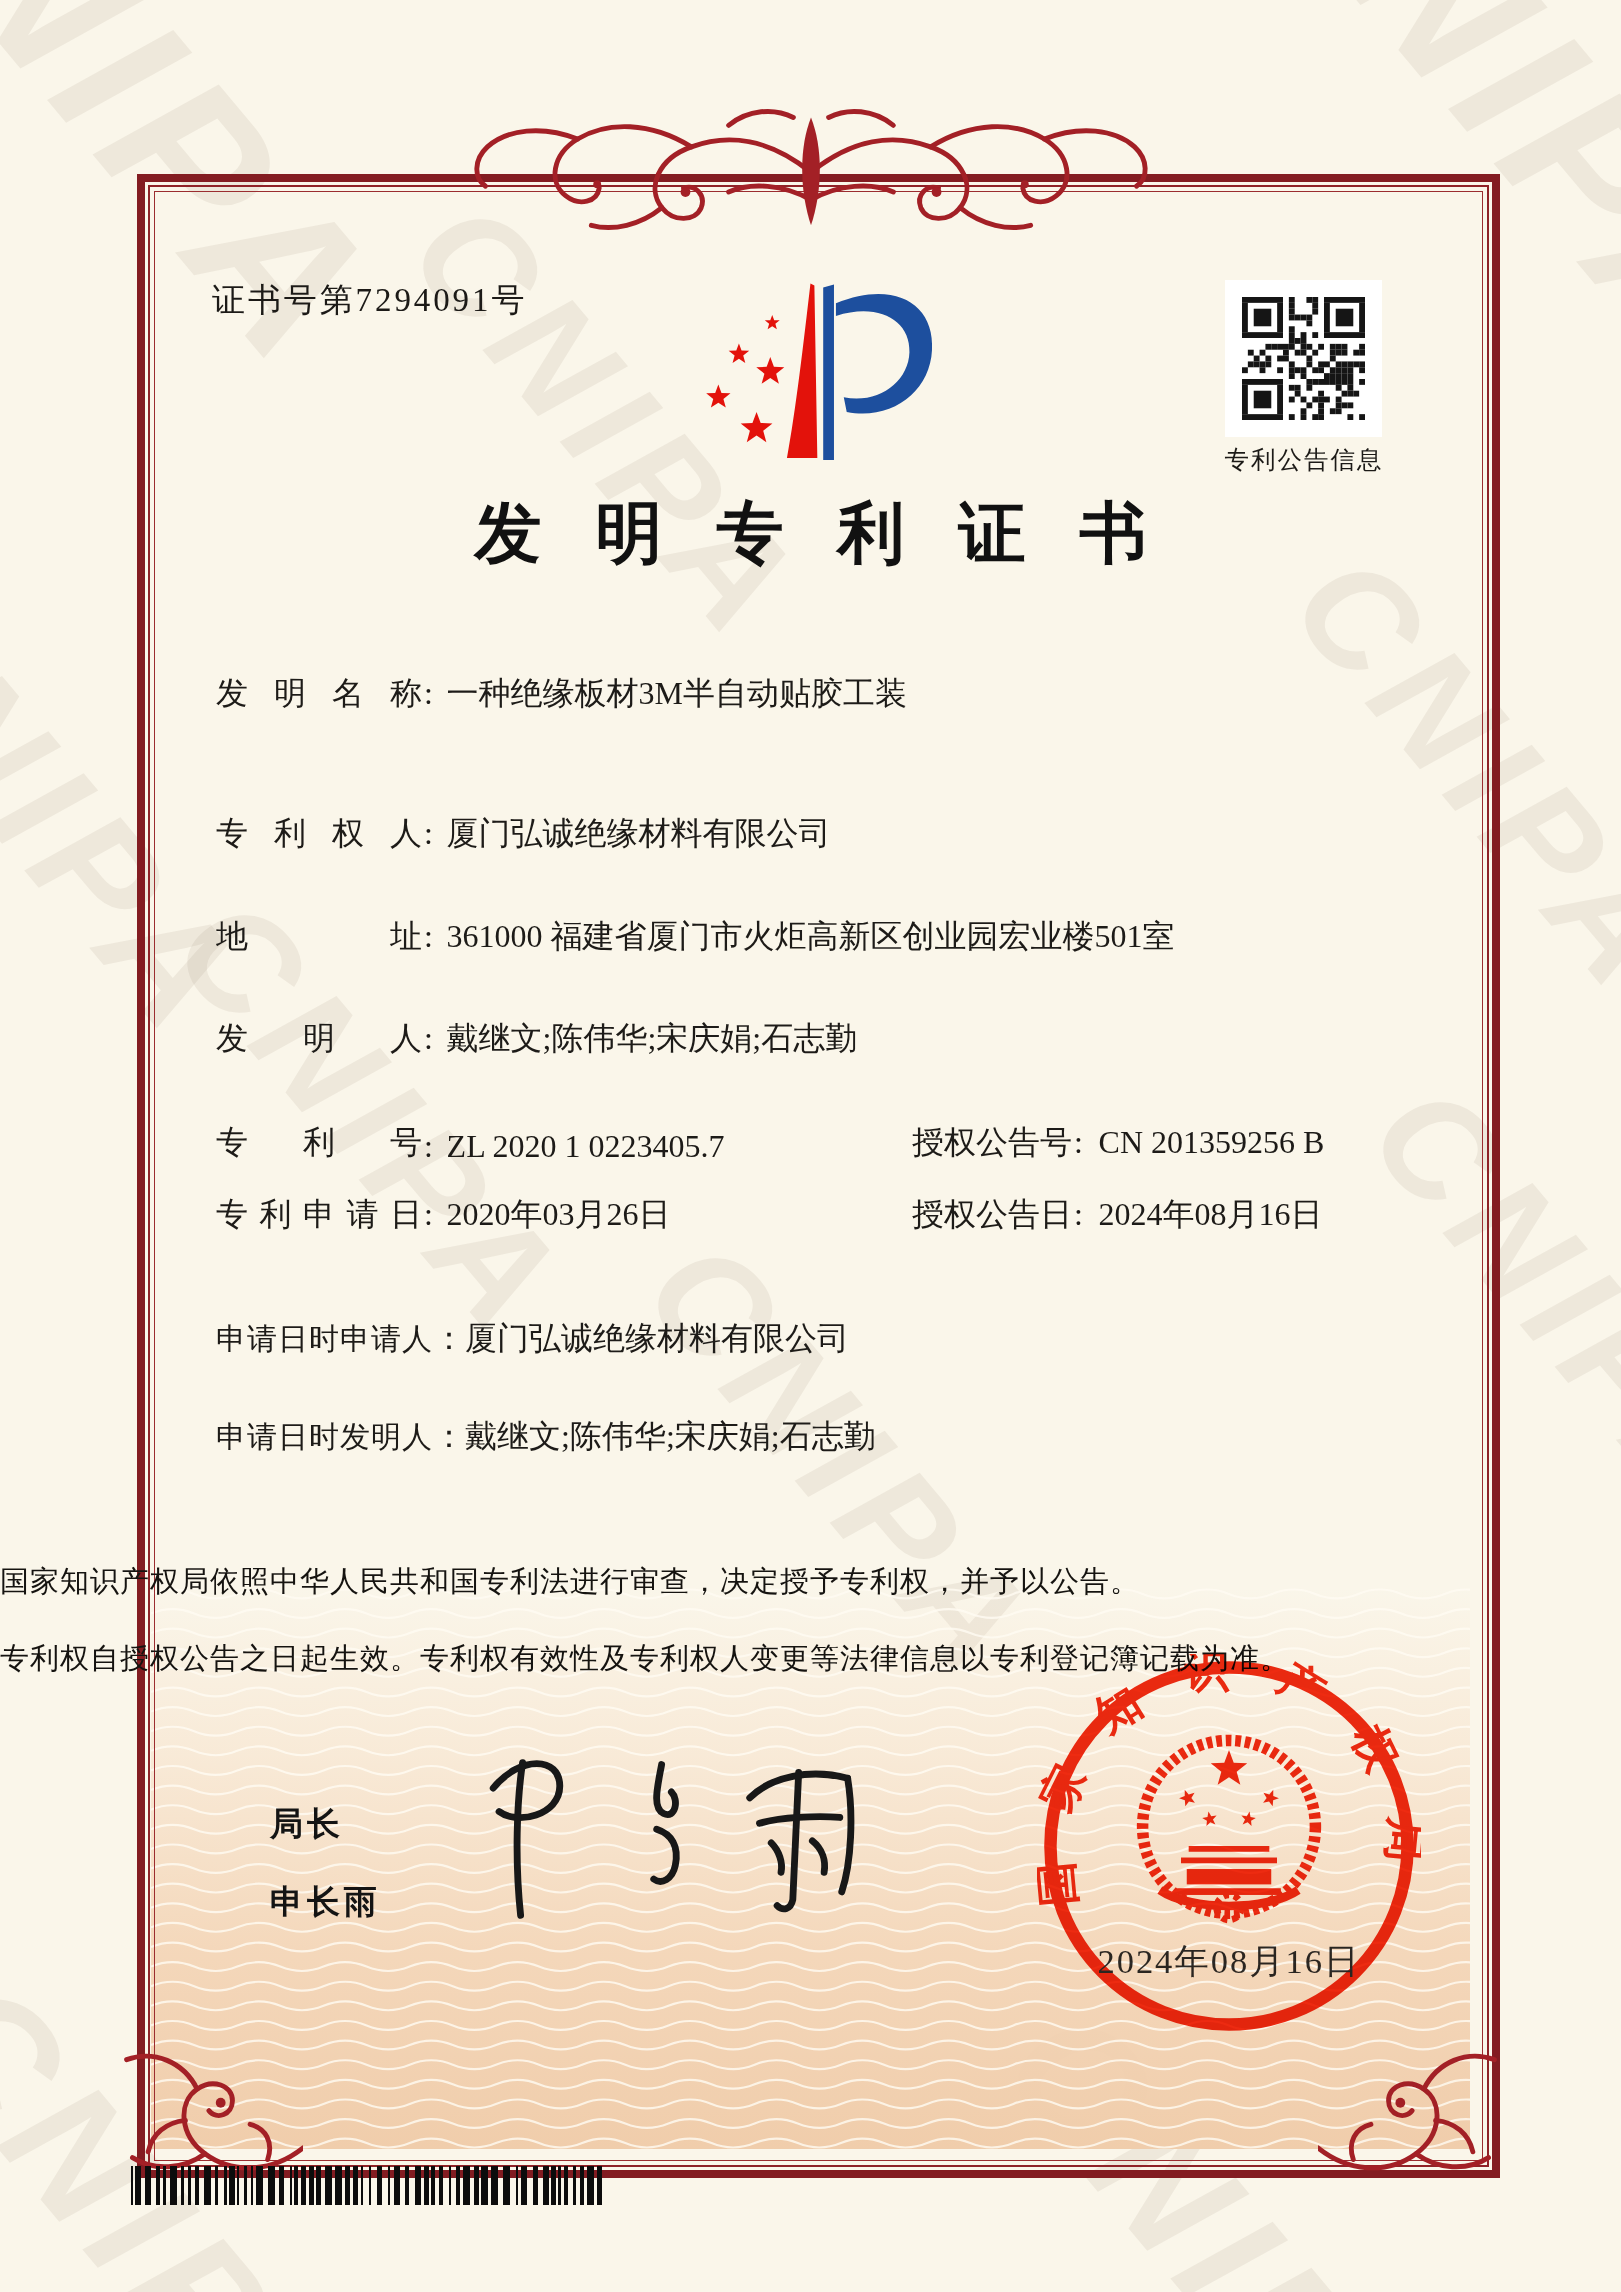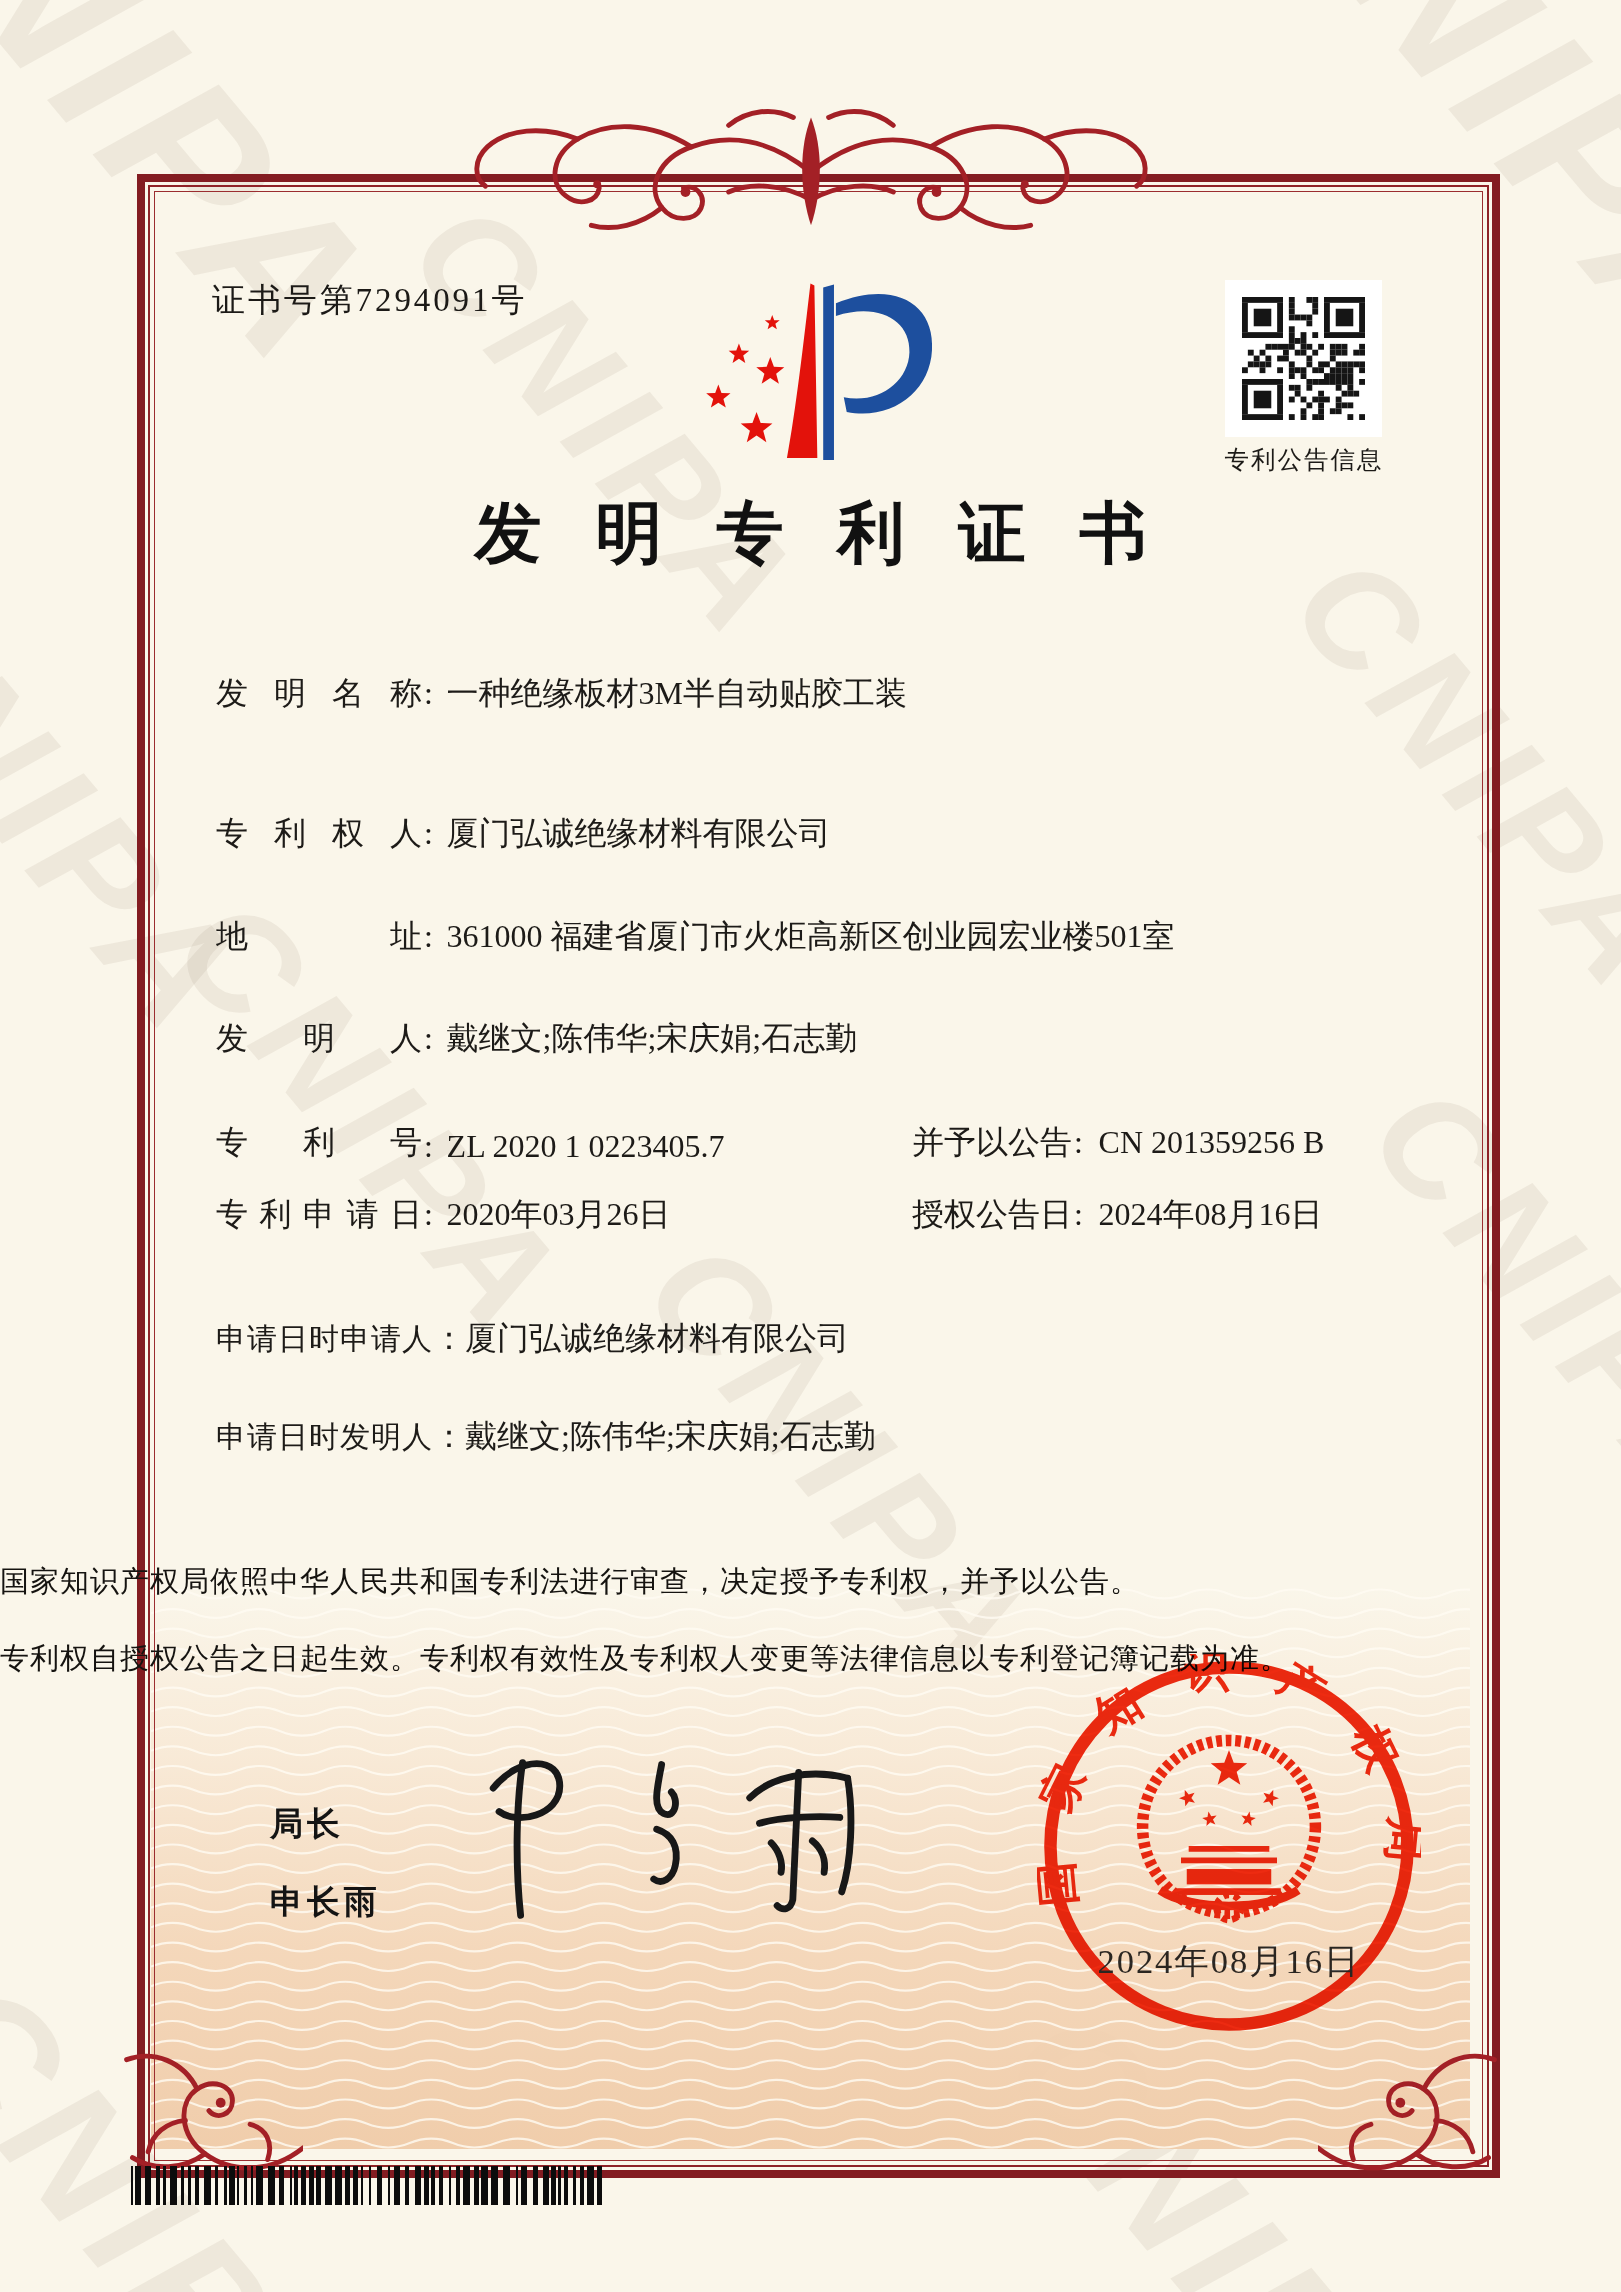--- a/index.html
+++ b/index.html
@@ -316,21 +316,21 @@
     <div class="row r3">
       <span class="flabel">地址</span><span class="colon">:</span><span>361000 福建省厦门市火炬高新区创业园宏业楼501室</span>
     </div>
     <div class="row r4">
       <span class="flabel">发明人</span><span class="colon">:</span><span>戴继文;陈伟华;宋庆娟;石志勤</span>
     </div>
 
     <div class="row g1">
       <span class="flabel">专利号</span><span class="colon">:</span><span>ZL 2020 1 0223405.7</span>
       <span class="rcol">
-        <span>并予以公告</span><span class="colon">:</span><span>CN 201359256 B</span>
+        <span>授权公告号</span><span class="colon">:</span><span>CN 201359256 B</span>
       </span>
     </div>
     <div class="row g2">
       <span class="flabel">专利申请日</span><span class="colon">:</span><span>2020年03月26日</span>
       <span class="rcol">
         <span>授权公告日</span><span class="colon">:</span><span>2024年08月16日</span>
       </span>
     </div>
 
     <div class="row x1">

